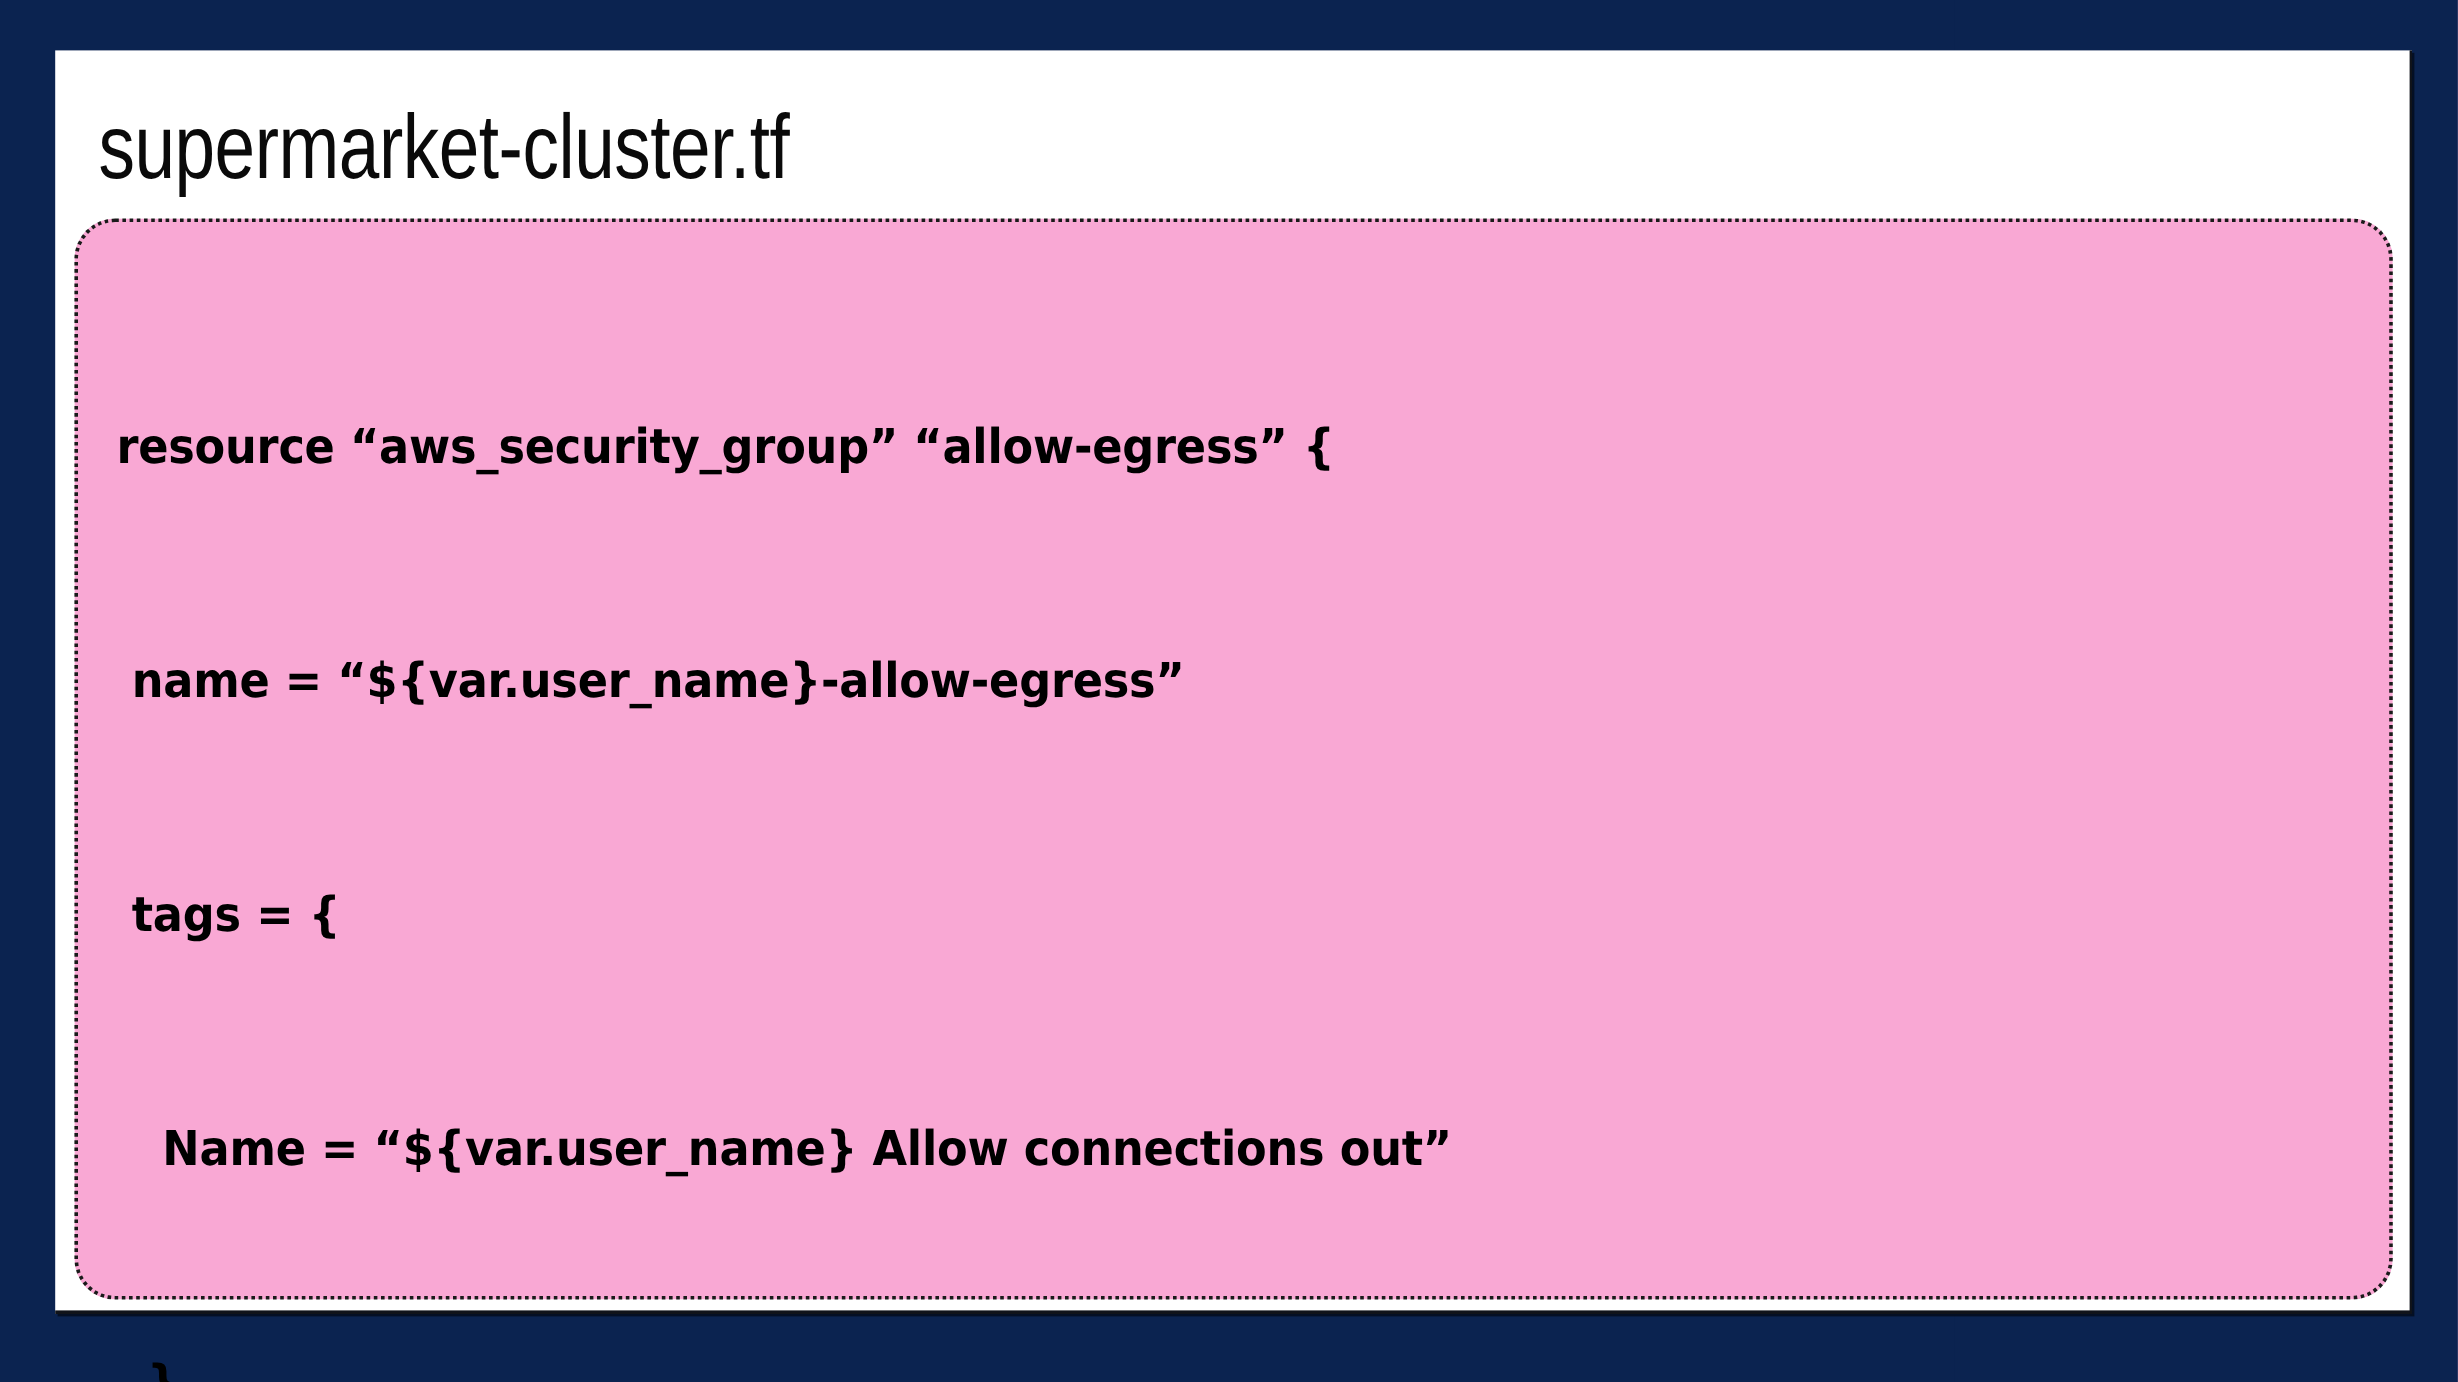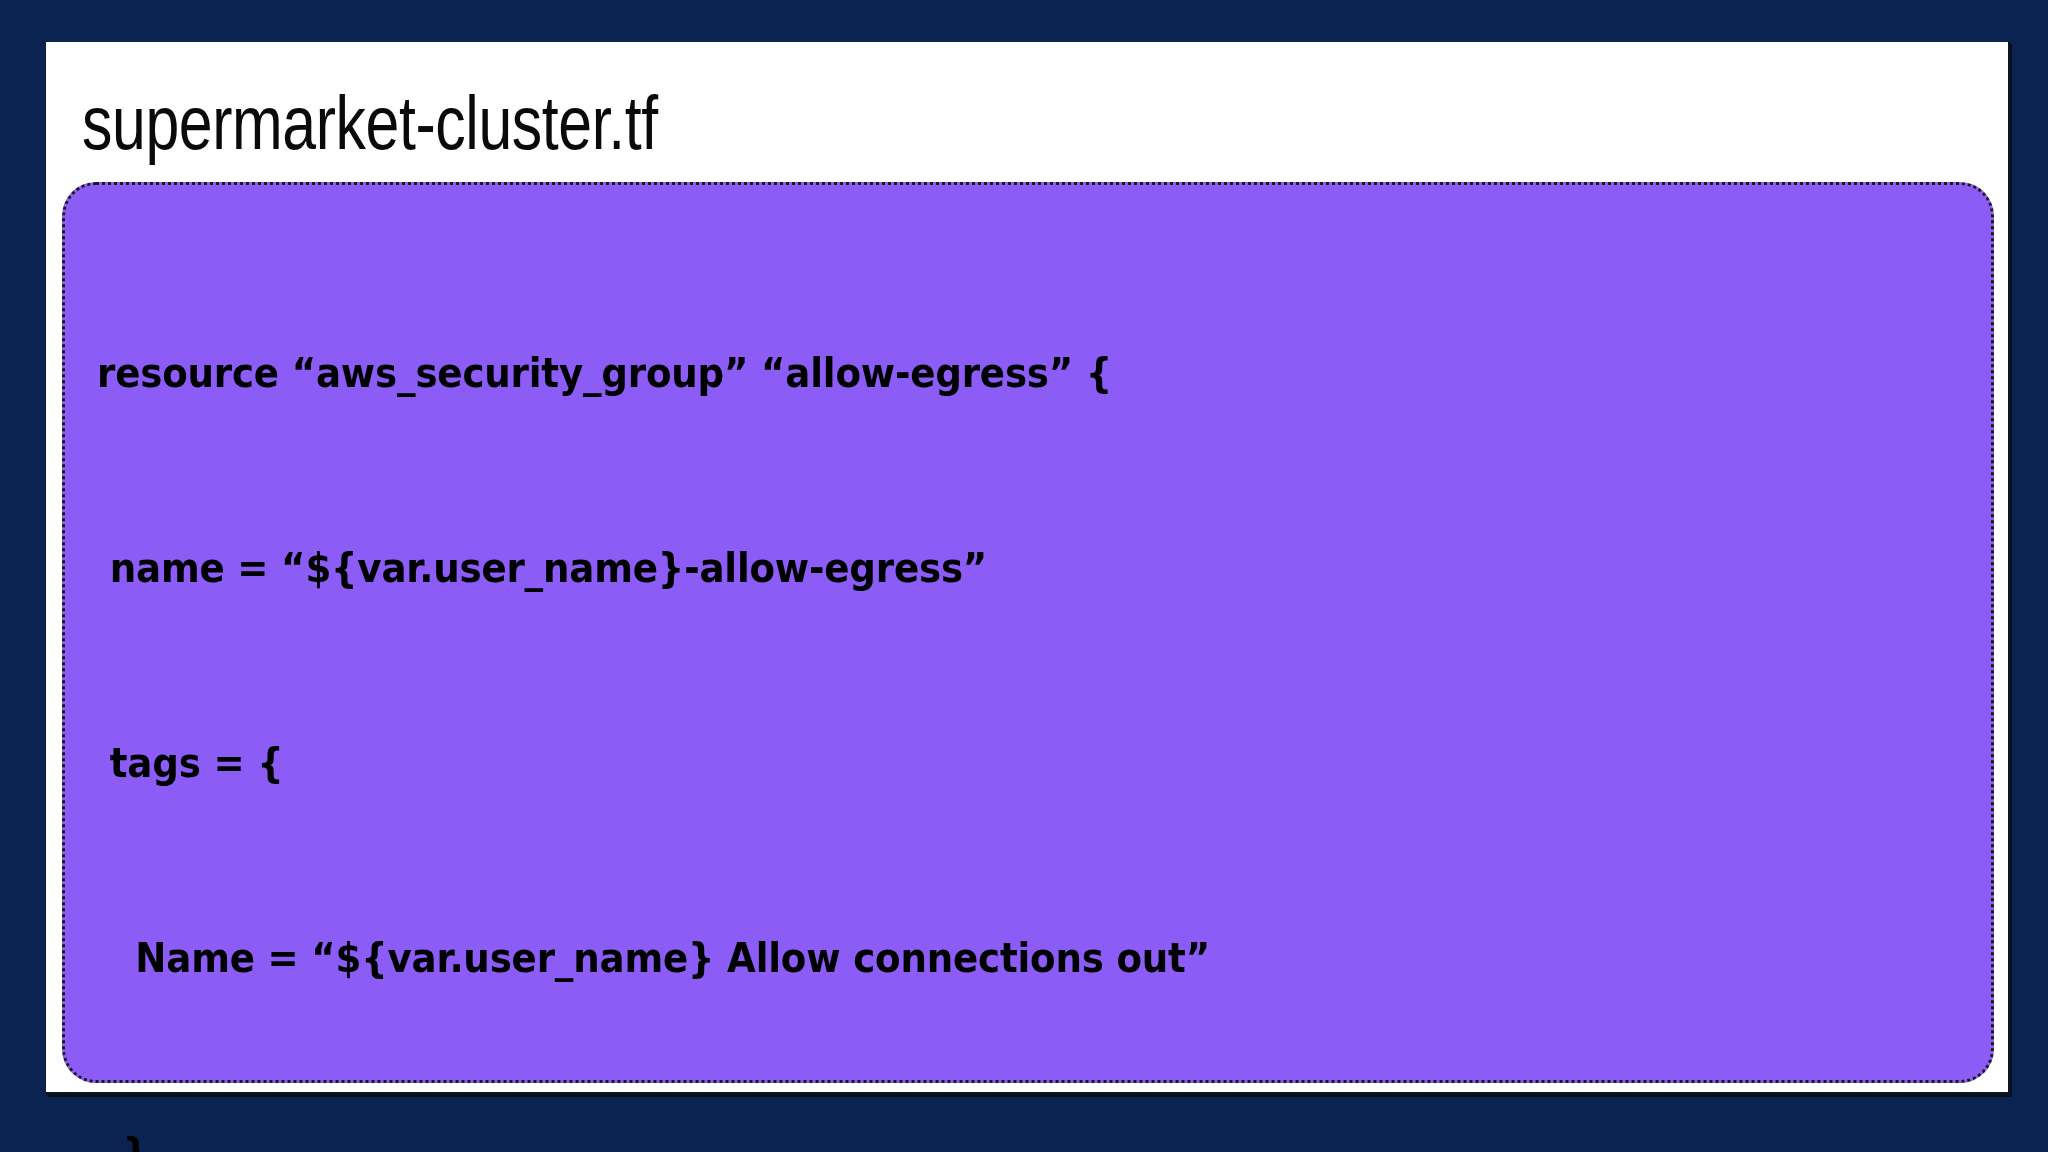--- a/index.html
+++ b/index.html
@@ -57,21 +57,21 @@
   
   #code-frame {
     position: absolute;
     left: 16px;
     top: 140px;
     width: 1932px;
     height: 901px;
     box-sizing: border-box;
     border: 3px dotted #1a1a1a;
     border-radius: 34px;
-    background: #8b5cf6;
+    background: #f9a8d4;
   }
 
   
   #code-listing {
     position: absolute;
     left: 32px;
     top: 26px;
     right: 20px;
     font-family: "DejaVu Sans", "Liberation Sans", sans-serif;
     font-weight: bold;

